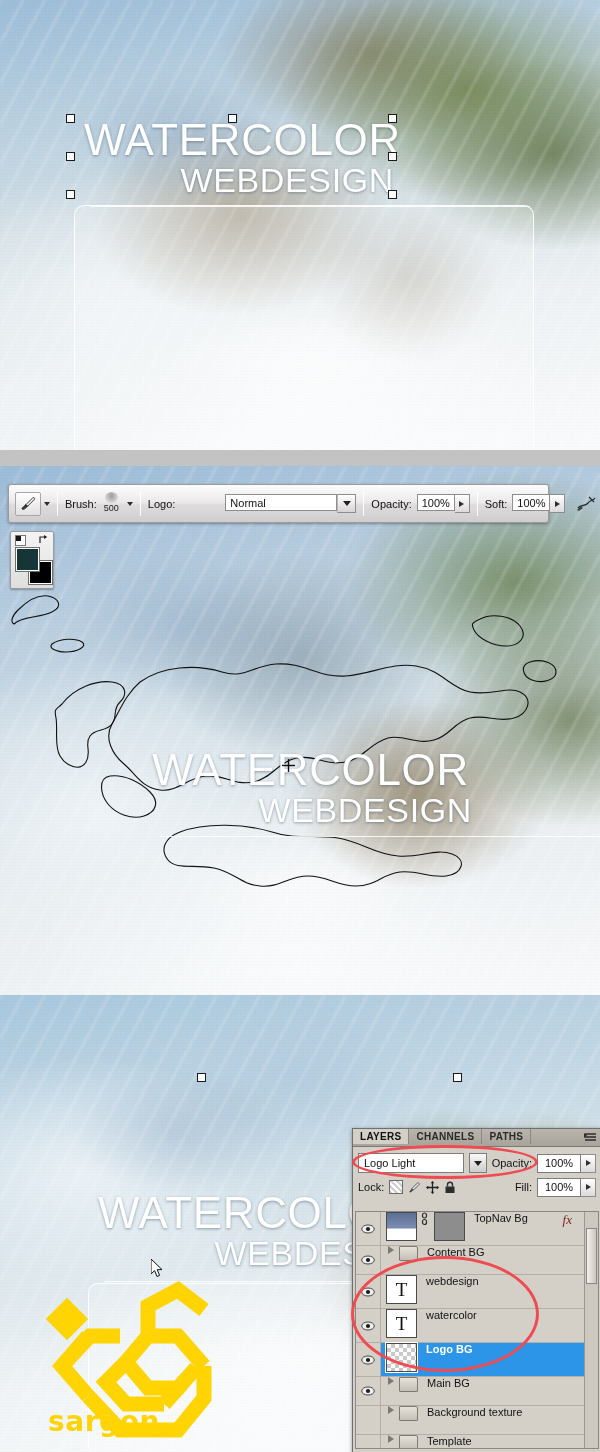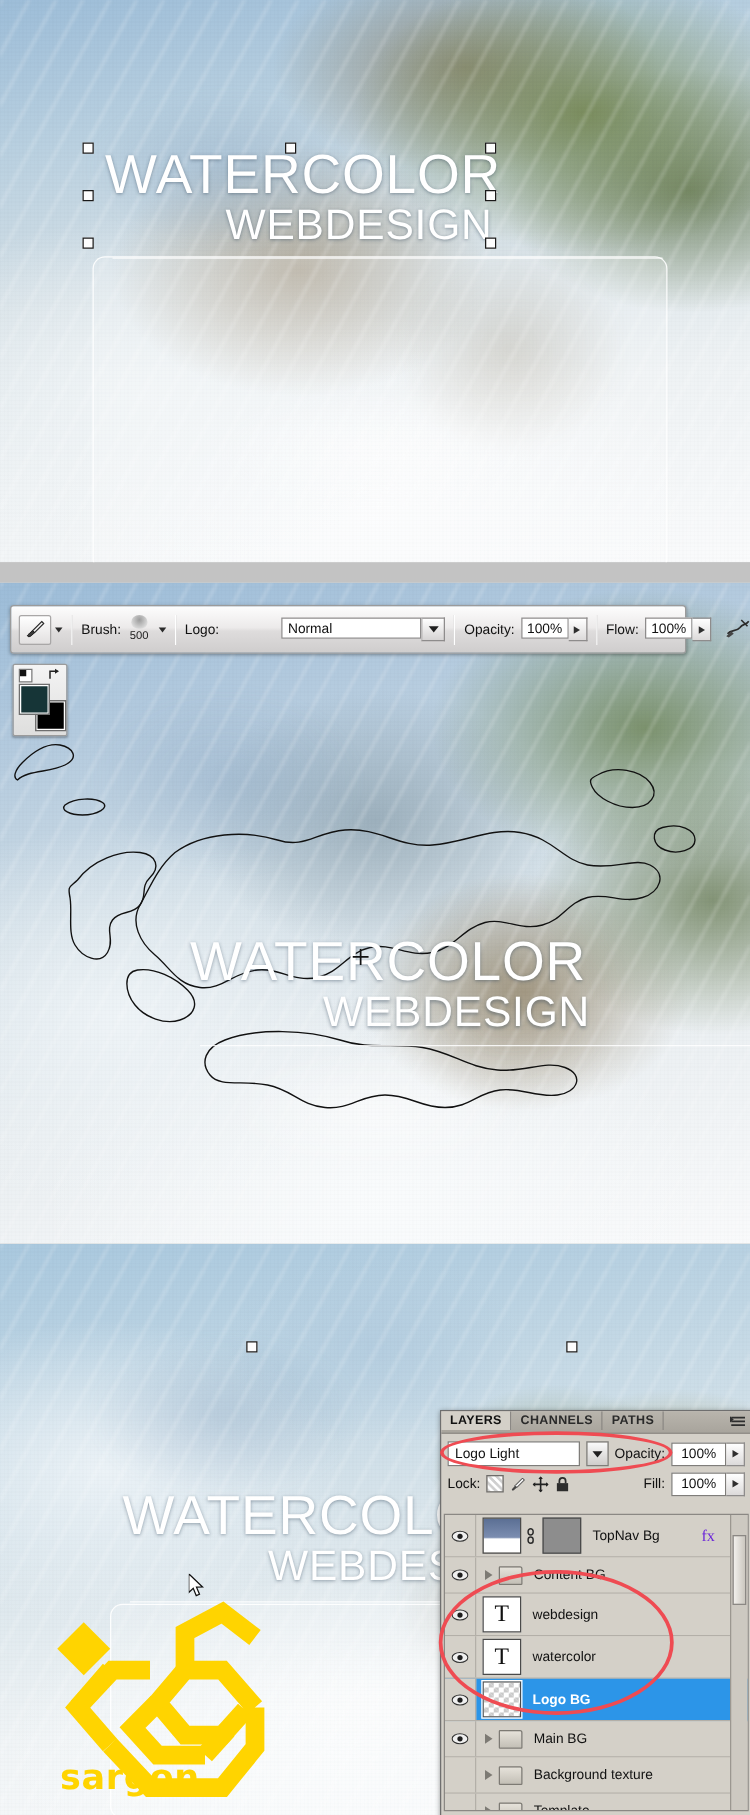--- a/index.html
+++ b/index.html
@@ -95,35 +95,35 @@
      border-right:1px solid #8b8884;}
   .tab.active{background:#d4d0c8;color:#111;}
   .panel-menu{position:absolute;right:4px;top:3px;width:13px;height:11px;}
   .row{display:flex;align-items:center;height:24px;padding:0 5px;gap:5px;}
   .blend-field{flex:1;height:18px;background:#fff;border:1px solid #7f7d7a;display:flex;align-items:center;padding:0 5px;font-size:11px;}
   .blend-dd{width:16px;height:18px;border:1px solid #7f7d7a;background:linear-gradient(180deg,#fafafa,#cfcdcb);display:flex;align-items:center;justify-content:center;}
   .opc-field{width:42px;height:17px;background:#fff;border:1px solid #7f7d7a;display:flex;align-items:center;justify-content:center;font-size:11px;}
   .lockbox{width:12px;height:12px;border:1px solid #6e6c6a;background:#ece9e3;}
   .layerlist{position:absolute;left:2px;top:82px;right:2px;bottom:4px;background:#d4d0c8;
      border:1px solid #8b8884;overflow:hidden;}
-  .lrow{display:flex;align-items:center;height:33px;border-bottom:1px solid #b3afa8;background:#d4d0c8;position:relative;}
+  .lrow{display:flex;align-items:flex-start;height:33px;border-bottom:1px solid #b3afa8;background:#d4d0c8;position:relative;}
   .lrow.sel{background:#2c95e8;}
   .lrow.sel .lname{color:#fff;font-weight:bold;}
   .eyecell{width:24px;display:flex;align-items:center;justify-content:center;border-right:1px solid #b3afa8;height:100%;}
   .eye{width:14px;height:10px;}
   .thumb{width:29px;height:27px;border:1px solid #4a4a4a;background:#fff;margin-left:5px;display:flex;align-items:center;justify-content:center;}
   .thumb.tletter{font-family:"Liberation Serif", serif;font-size:19px;color:#111;line-height:19px;}
   .thumb.checker{background-image:
       linear-gradient(45deg,#c9c9c9 25%,transparent 25%,transparent 75%,#c9c9c9 75%),
       linear-gradient(45deg,#c9c9c9 25%,#fff 25%,#fff 75%,#c9c9c9 75%);
       background-size:8px 8px;background-position:0 0,4px 4px;}
   .lname{margin-left:9px;font-size:11px;color:#111;}
   .arrow-r{width:0;height:0;border-top:4px solid transparent;border-bottom:4px solid transparent;border-left:6px solid #7d7a74;margin-left:7px;}
   .folder{width:17px;height:13px;margin-left:5px;background:linear-gradient(180deg,#e6e2da,#c3bfb6);border:1px solid #7d7a74;border-radius:1px 2px 1px 1px;}
-  .fxmark{position:absolute;right:26px;font-family:"Liberation Serif", serif;font-size:13px;color:#6d28d9;}
+  .fxmark{position:absolute;right:26px;font-family:"Liberation Serif", serif;font-style:italic;font-size:13px;color:#7f1d1d;}
   .scroll{position:absolute;right:0;top:0;bottom:0;width:13px;background:#cdc9c1;border-left:1px solid #9b9790;}
   .scroll .thumbbar{position:absolute;left:1px;right:1px;top:16px;height:54px;background:linear-gradient(90deg,#f2f0ec,#cbc7bf);border:1px solid #8b8884;}
 
   
   .ellipse{position:absolute;border:3px solid #ef4b52;border-radius:50%;pointer-events:none;}
 
   
   .sargon{position:absolute;left:28px;top:1270px;width:230px;height:182px;}
   .sargon-word{position:absolute;left:48px;top:1405px;font-size:28px;font-weight:bold;
      color:#ffd400;letter-spacing:.02em;font-family:"DejaVu Sans", sans-serif;}
@@ -242,21 +242,21 @@
   </div>
   <div class="sep"></div>
   <span class="lbl">Opacity:</span>
   <div style="display:flex;margin-left:5px;">
     <div class="field" style="width:38px;justify-content:center;">100%</div>
     <div class="spin">
         <i></i>
       </div>
   </div>
   <div class="sep"></div>
-  <span class="lbl">Flow:</span>
+  <span class="lbl">Soft:</span>
   <div style="display:flex;margin-left:5px;">
     <div class="field" style="width:38px;justify-content:center;">100%</div>
     <div class="spin">
         <i></i>
       </div>
   </div>
   <div style="margin-left:10px;">
     <svg width="22" height="18" viewBox="0 0 22 18">
       <path d="M3 14 C6 10 10 13 13 9 C15 6 18 7 20 4" fill="none" stroke="#2b2b2b" stroke-width="1.3"></path>
       <path d="M2 16 L6 12 L8 14 L4 17 Z" fill="#444"></path>

